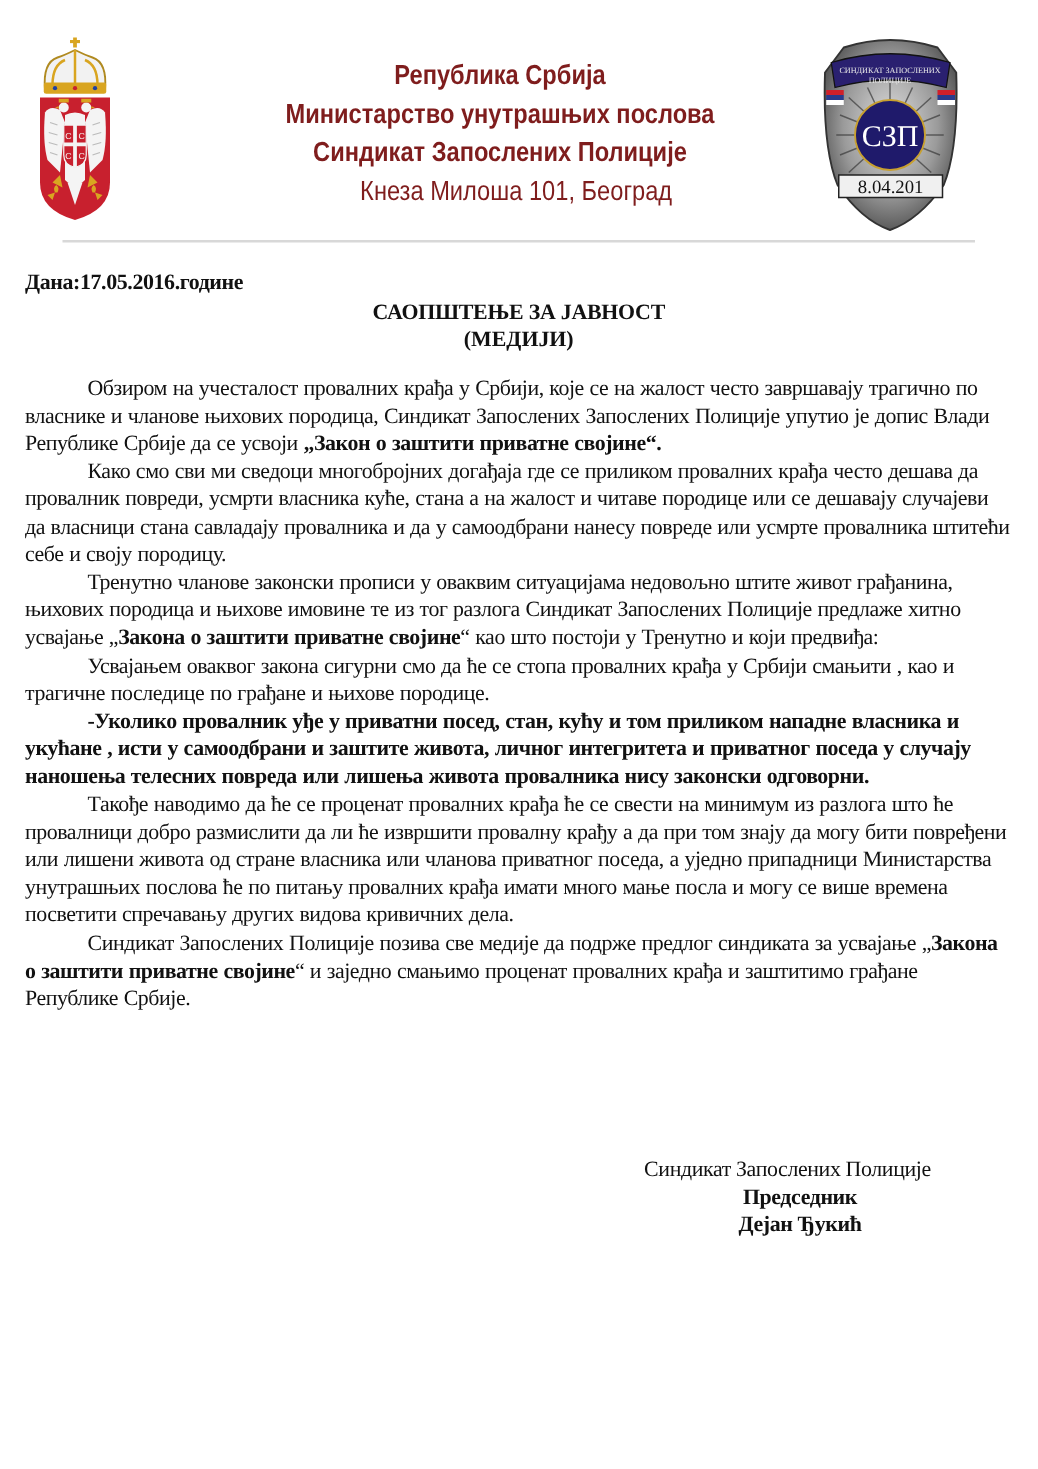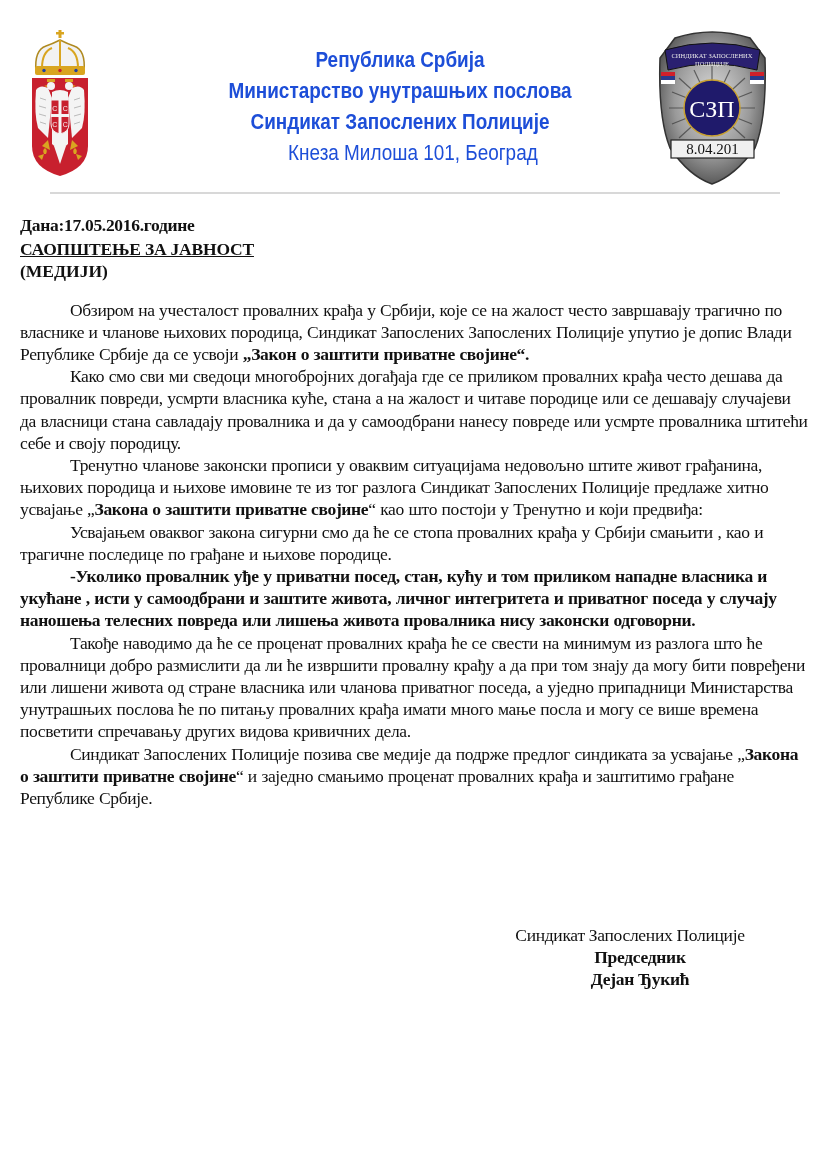--- a/index.html
+++ b/index.html
@@ -34,21 +34,21 @@
       width: 115px;
       height: 158px;
     }
     .lh-text {
       position: absolute;
       left: 150px;
       width: 500px;
       top: 44px;
       text-align: center;
       font-family: "Liberation Sans", sans-serif;
-      color: #1d4ed8;
+      color: #7f1d1d;
     }
     .lh-line {
       font-size: 22px;
       line-height: 31px;
       font-weight: bold;
       transform: scaleX(0.86);
       white-space: nowrap;
     }
     .lh-line.normal {
       font-weight: normal;
@@ -70,26 +70,27 @@
       font-family: "Liberation Serif", serif;
       font-size: 17.5px;
       line-height: 22.2px;
     }
     .date-line {
       font-weight: bold;
       margin: 0;
       letter-spacing: -0.3px;
     }
     .title {
+      text-align: center;
       font-weight: bold;
       margin: 2px 0 0 0;
       letter-spacing: -0.2px;
-      text-decoration: underline;
     }
     .subtitle {
+      text-align: center;
       font-weight: bold;
       margin: 0;
     }
     .body {
       margin-top: 16px;
     }
     .para {
       margin: 0;
       text-indent: 50px;
       letter-spacing: -0.35px;

